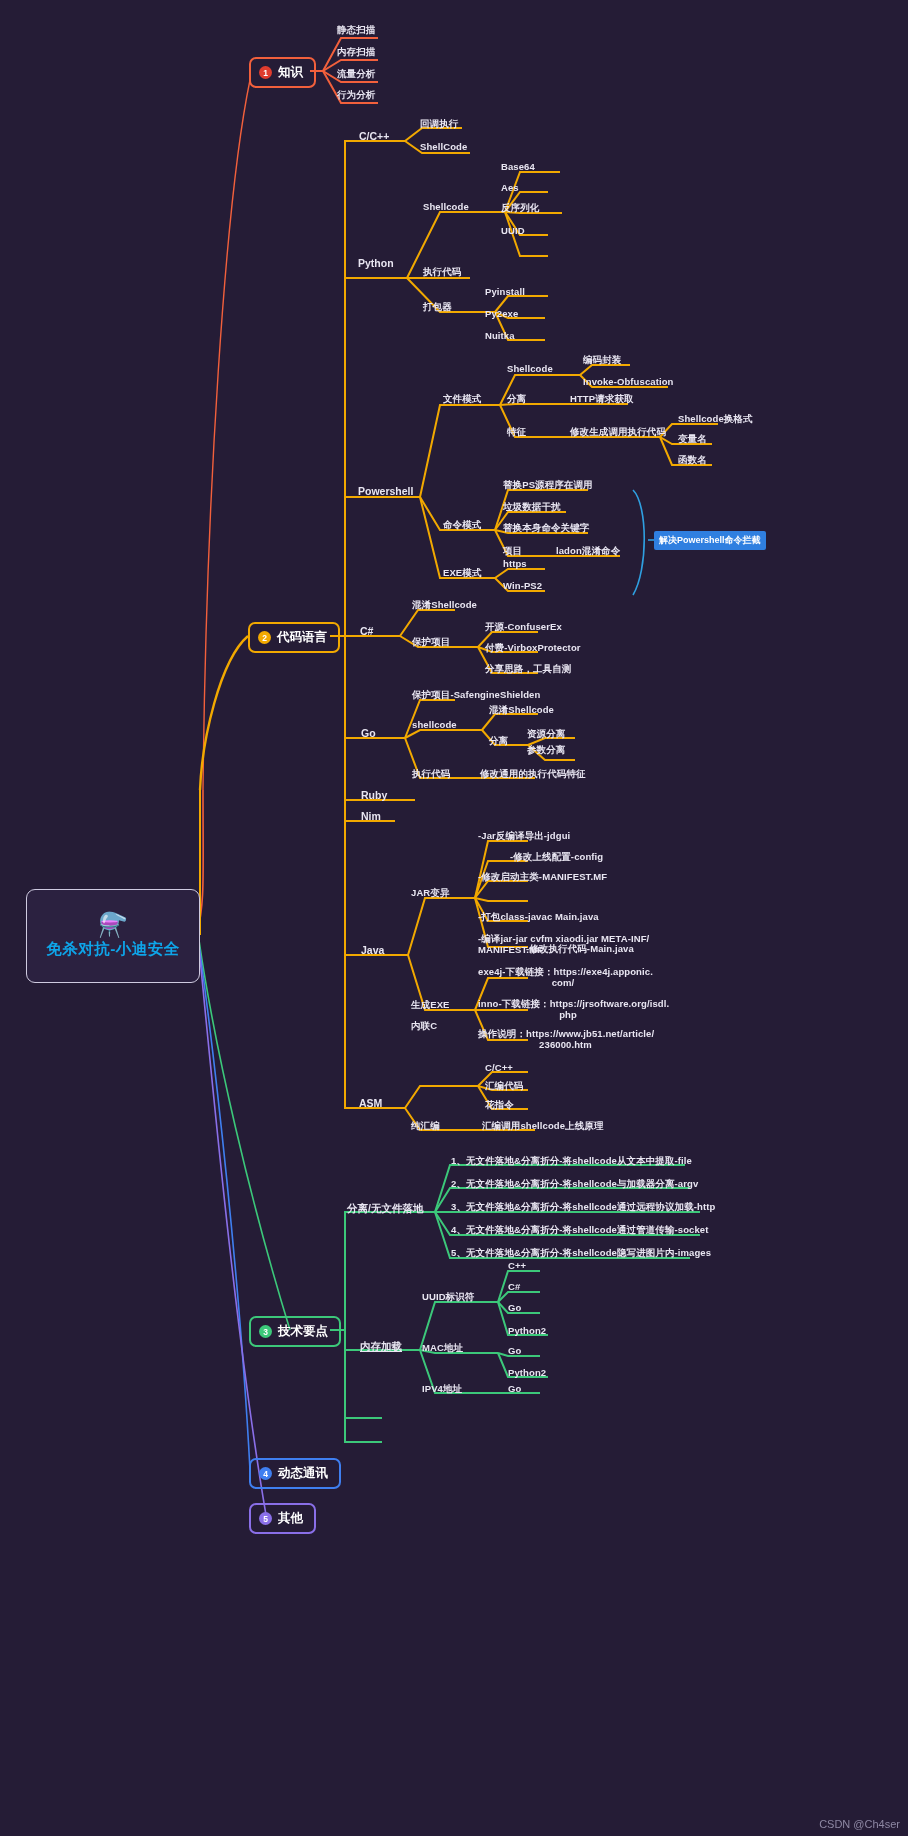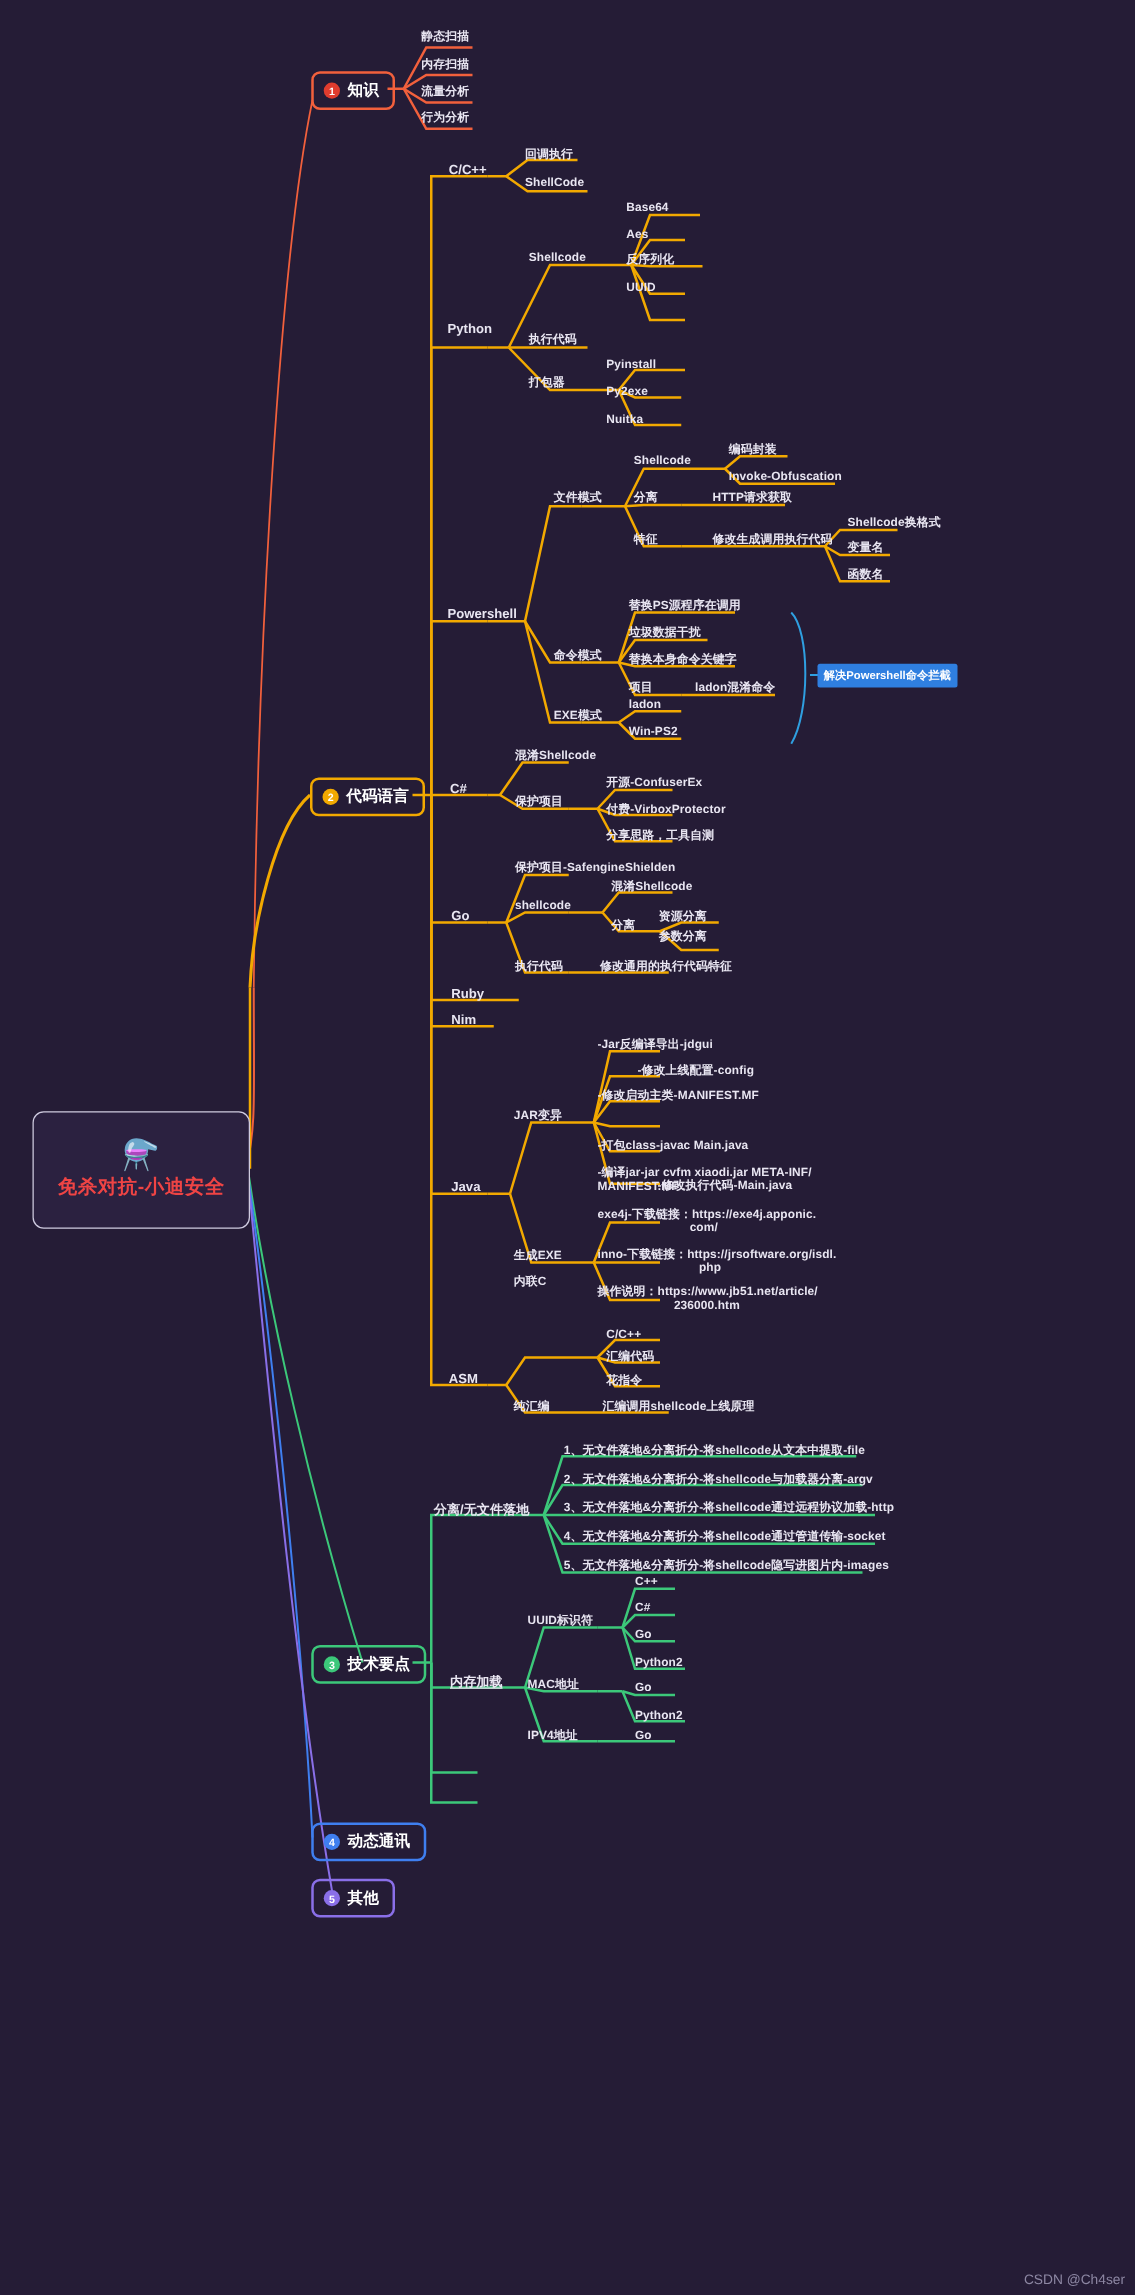--- a/index.html
+++ b/index.html
@@ -12,21 +12,21 @@
   .main-node{position:absolute;display:flex;align-items:center;gap:6px;
     border:2px solid #f2603c;border-radius:7px;padding:5px 11px 5px 8px;
     background:transparent;color:#fff;font-size:12.5px;font-weight:700;}
   .badge{display:inline-flex;align-items:center;justify-content:center;
     width:13px;height:13px;border-radius:50%;font-size:8.5px;color:#fff;font-weight:700;
     flex:0 0 auto;}
   .root{position:absolute;border:1.6px solid #cfcbe0;border-radius:9px;
     background:#2b2140;display:flex;flex-direction:column;align-items:center;
     justify-content:center;gap:2px;}
   .root .emoji{font-size:24px;line-height:1;}
-  .root .rtitle{color:#ef4444;font-size:15.5px;font-weight:700;letter-spacing:.5px;}
+  .root .rtitle{color:#0ea5e9;font-size:15.5px;font-weight:700;letter-spacing:.5px;}
   .note{position:absolute;background:#2f7fe0;color:#fff;font-size:9px;font-weight:700;
     padding:3px 5px;border-radius:2px;white-space:nowrap;}
   .watermark{position:absolute;right:8px;bottom:6px;color:#8d87a3;font-size:11px;text-align:right;}
   .ctr{text-align:center;}
 </style>
 </head>
 <body>
 
 <div id="stage">
 
@@ -262,21 +262,21 @@
   <div class="node leaf" style="left:678px;top:414px;">Shellcode换格式</div>
   <div class="node leaf" style="left:678px;top:434px;">变量名</div>
   <div class="node leaf" style="left:678px;top:455px;">函数名</div>
 
   <div class="node leaf" style="left:503px;top:480px;">替换PS源程序在调用</div>
   <div class="node leaf" style="left:503px;top:502px;">垃圾数据干扰</div>
   <div class="node leaf" style="left:503px;top:523px;">替换本身命令关键字</div>
   <div class="node leaf" style="left:503px;top:546px;">项目</div>
   <div class="node leaf" style="left:556px;top:546px;">ladon混淆命令</div>
 
-  <div class="node leaf" style="left:503px;top:559px;">ladon</div>
+  <div class="node leaf" style="left:503px;top:559px;">https</div>
   <div class="node leaf" style="left:503px;top:581px;">Win-PS2</div>
 
   <div class="node leaf" style="left:412px;top:600px;">混淆Shellcode</div>
   <div class="node leaf" style="left:412px;top:637px;">保护项目</div>
   <div class="node leaf" style="left:485px;top:622px;">开源-ConfuserEx</div>
   <div class="node leaf" style="left:485px;top:643px;">付费-VirboxProtector</div>
   <div class="node leaf" style="left:485px;top:664px;">分享思路，工具自测</div>
 
   <div class="node leaf" style="left:412px;top:690px;">保护项目-SafengineShielden</div>
   <div class="node leaf" style="left:412px;top:720px;">shellcode</div>

